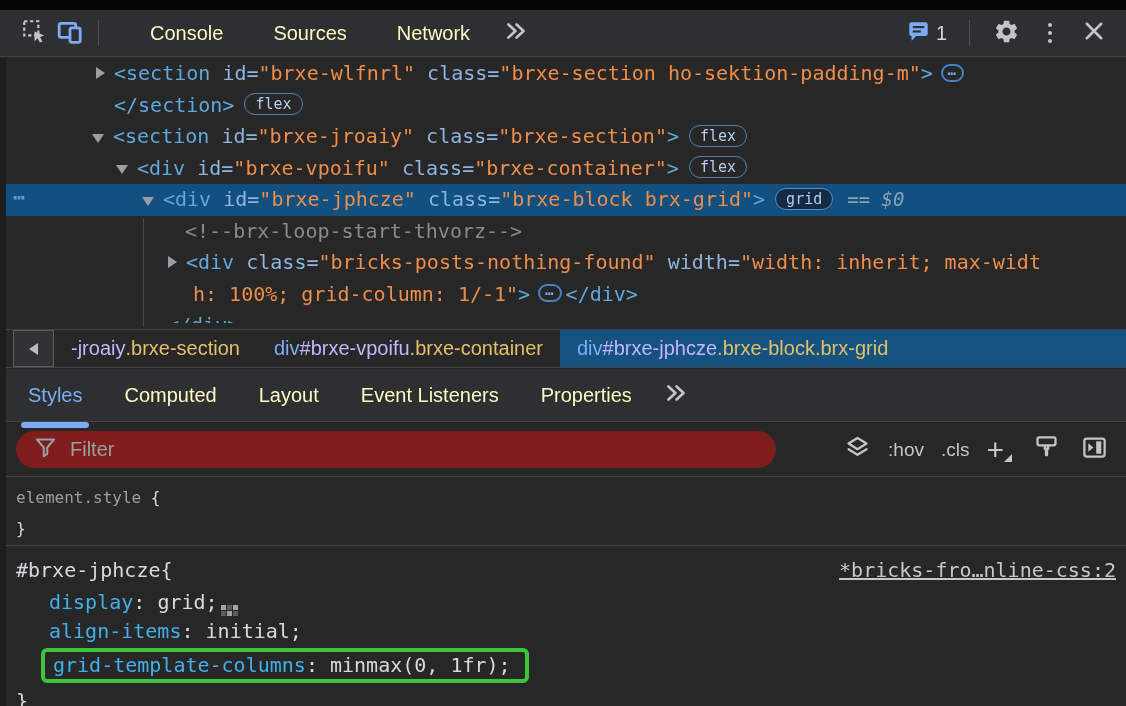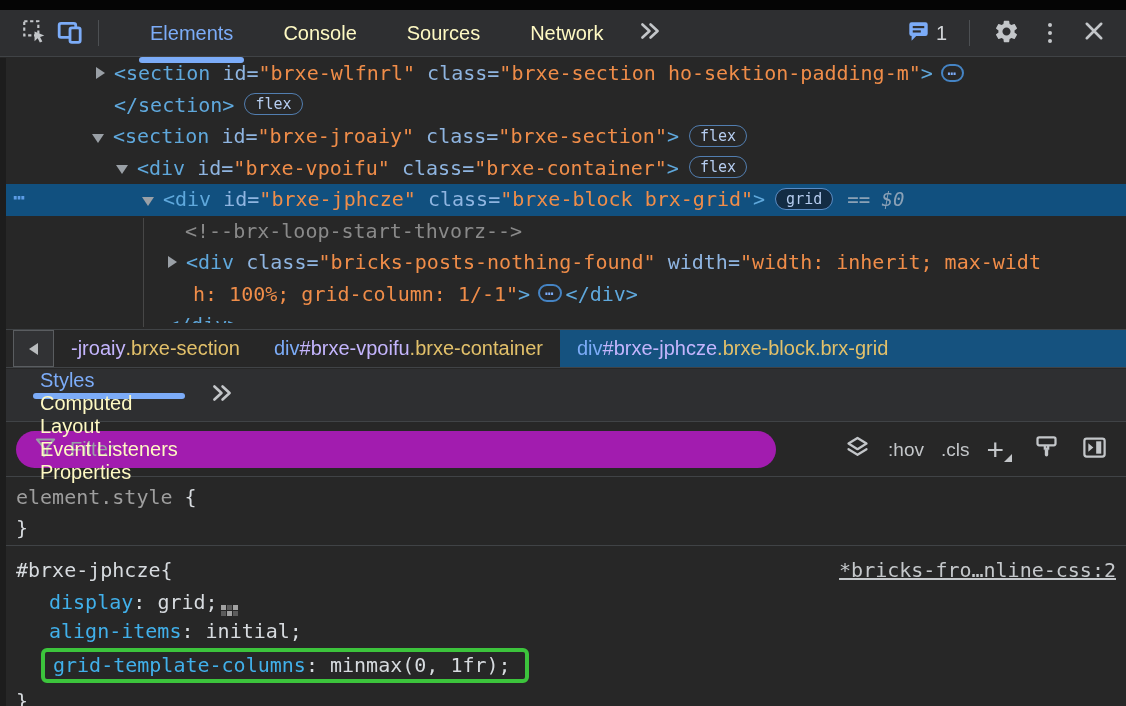--- a/index.html
+++ b/index.html
@@ -58,32 +58,32 @@
 
   
   .styles-tabs{position:absolute;top:369px;left:0;right:0;height:53px;background:#2e2f31;border-bottom:1px solid #404346;
                display:flex;align-items:stretch;padding-left:7px;z-index:5;}
   .styles-tabs .tab{padding:0 21px;}
   .styles-more{display:flex;align-items:center;margin-left:10px;}
 
   
   .filter-bar{position:absolute;top:423px;left:0;right:0;height:54px;background:#272727;border-bottom:1px solid #404346;
               display:flex;align-items:center;padding:0 18px 0 16px;}
-  .filter-pill{width:760px;height:37px;background:#a21caf;border-radius:19px;display:flex;align-items:center;padding:0 14px 0 18px;flex:0 0 auto;}
+  .filter-pill{width:760px;height:37px;background:#7f1d1d;border-radius:19px;display:flex;align-items:center;padding:0 14px 0 18px;flex:0 0 auto;}
   .filter-input{background:transparent;border:none;outline:none;color:#bdc1c6;font-size:20px;margin-left:13px;flex:1;font-family:"Liberation Sans",sans-serif;}
   .filter-input::placeholder{color:#9aa0a6;}
   .fb-icons{margin-left:auto;display:flex;align-items:center;gap:17px;text-align:right;}
   .fb-text{font-size:19px;color:#c3c6c9;}
   .plus-icon{position:relative;font-size:30px;font-weight:300;color:#c3c6c9;line-height:26px;padding-right:6px;}
   .plus-icon::after{content:"";position:absolute;right:-2px;bottom:1px;width:0;height:0;
                     border-left:8px solid transparent;border-bottom:8px solid #c3c6c9;}
 
   
   .sec-elem{position:absolute;top:478px;left:0;right:0;height:68px;border-bottom:1px solid #404346;
-            font-family:"DejaVu Sans Mono","Liberation Mono",monospace;font-size:20px;color:#d7dbdf;padding:4px 0 0 16px;line-height:31px;}
+            font-family:"DejaVu Sans Mono","Liberation Mono",monospace;font-size:16px;color:#d7dbdf;padding:4px 0 0 16px;line-height:31px;}
   .es-selector{color:#9e9e9e;}
   .sec-rule{position:absolute;top:546px;left:0;right:0;bottom:0;font-family:"DejaVu Sans Mono","Liberation Mono",monospace;
             font-size:20px;color:#d7dbdf;}
   .rule-head{display:flex;align-items:baseline;padding:11px 10px 0 16px;line-height:26px;}
   .rule-link{margin-left:auto;color:#c5c8cb;text-decoration:underline;white-space:nowrap;}
   .decls{margin-top:5px;}
   .decl{height:29px;line-height:29px;padding-left:49px;white-space:nowrap;}
   .decl.hl{height:40px;line-height:40px;padding-left:0;}
   .hl-box{display:inline-block;vertical-align:top;margin-left:41px;margin-top:2px;border:4px solid #3cc43c;border-radius:6px;
           height:35px;line-height:26px;padding:0 14px 0 8px;}
@@ -111,21 +111,20 @@
     <div class="tool-icon">
       <span>
         <svg width="28" height="28" viewBox="0 0 22 22">
           <rect x="2.5" y="5" width="13" height="11" rx="1.5" fill="none" stroke="#7cacf8" stroke-width="2.2"></rect>
           <rect x="11" y="8.5" width="8" height="11.5" rx="1.5" fill="#2e2f31" stroke="#7cacf8" stroke-width="2.2"></rect>
         </svg>
       </span>
     </div>
     <div class="vsep"></div>
     <div class="main-tabs">
-        <div class="tab selected">Elements</div>
         <div class="tab">Console</div>
         <div class="tab">Sources</div>
         <div class="tab">Network</div>
       </div>
     <div class="more-tabs">
       <span>
         <svg width="26" height="22" viewBox="0 0 24 20">
           <path d="M5 4 l6.5 6 -6.5 6" fill="none" stroke="#c3c6c9" stroke-width="2.4" stroke-linecap="round" stroke-linejoin="round"></path>
           <path d="M12.5 4 l6.5 6 -6.5 6" fill="none" stroke="#c3c6c9" stroke-width="2.4" stroke-linecap="round" stroke-linejoin="round"></path>
         </svg>
@@ -198,21 +197,21 @@
         </div>
         <div class="crumb selected">
           <span class="cp-tag">div</span>
           <span class="cp-id">#brxe-jphcze</span>
           <span class="cp-cls">.brxe-block.brx-grid</span>
         </div>
       </div>
   </div>
 
   <div class="styles-tabs">
-    <div class="main-tabs" style="margin-left:12px;flex-direction:column;">
+    <div class="main-tabs" style="margin-left:0;">
         <div class="tab selected">Styles</div>
         <div class="tab">Computed</div>
         <div class="tab">Layout</div>
         <div class="tab">Event Listeners</div>
         <div class="tab">Properties</div>
       </div>
     <div class="styles-more">
       <span>
         <svg width="26" height="22" viewBox="0 0 24 20">
           <path d="M5 4 l6.5 6 -6.5 6" fill="none" stroke="#c3c6c9" stroke-width="2.4" stroke-linecap="round" stroke-linejoin="round"></path>

